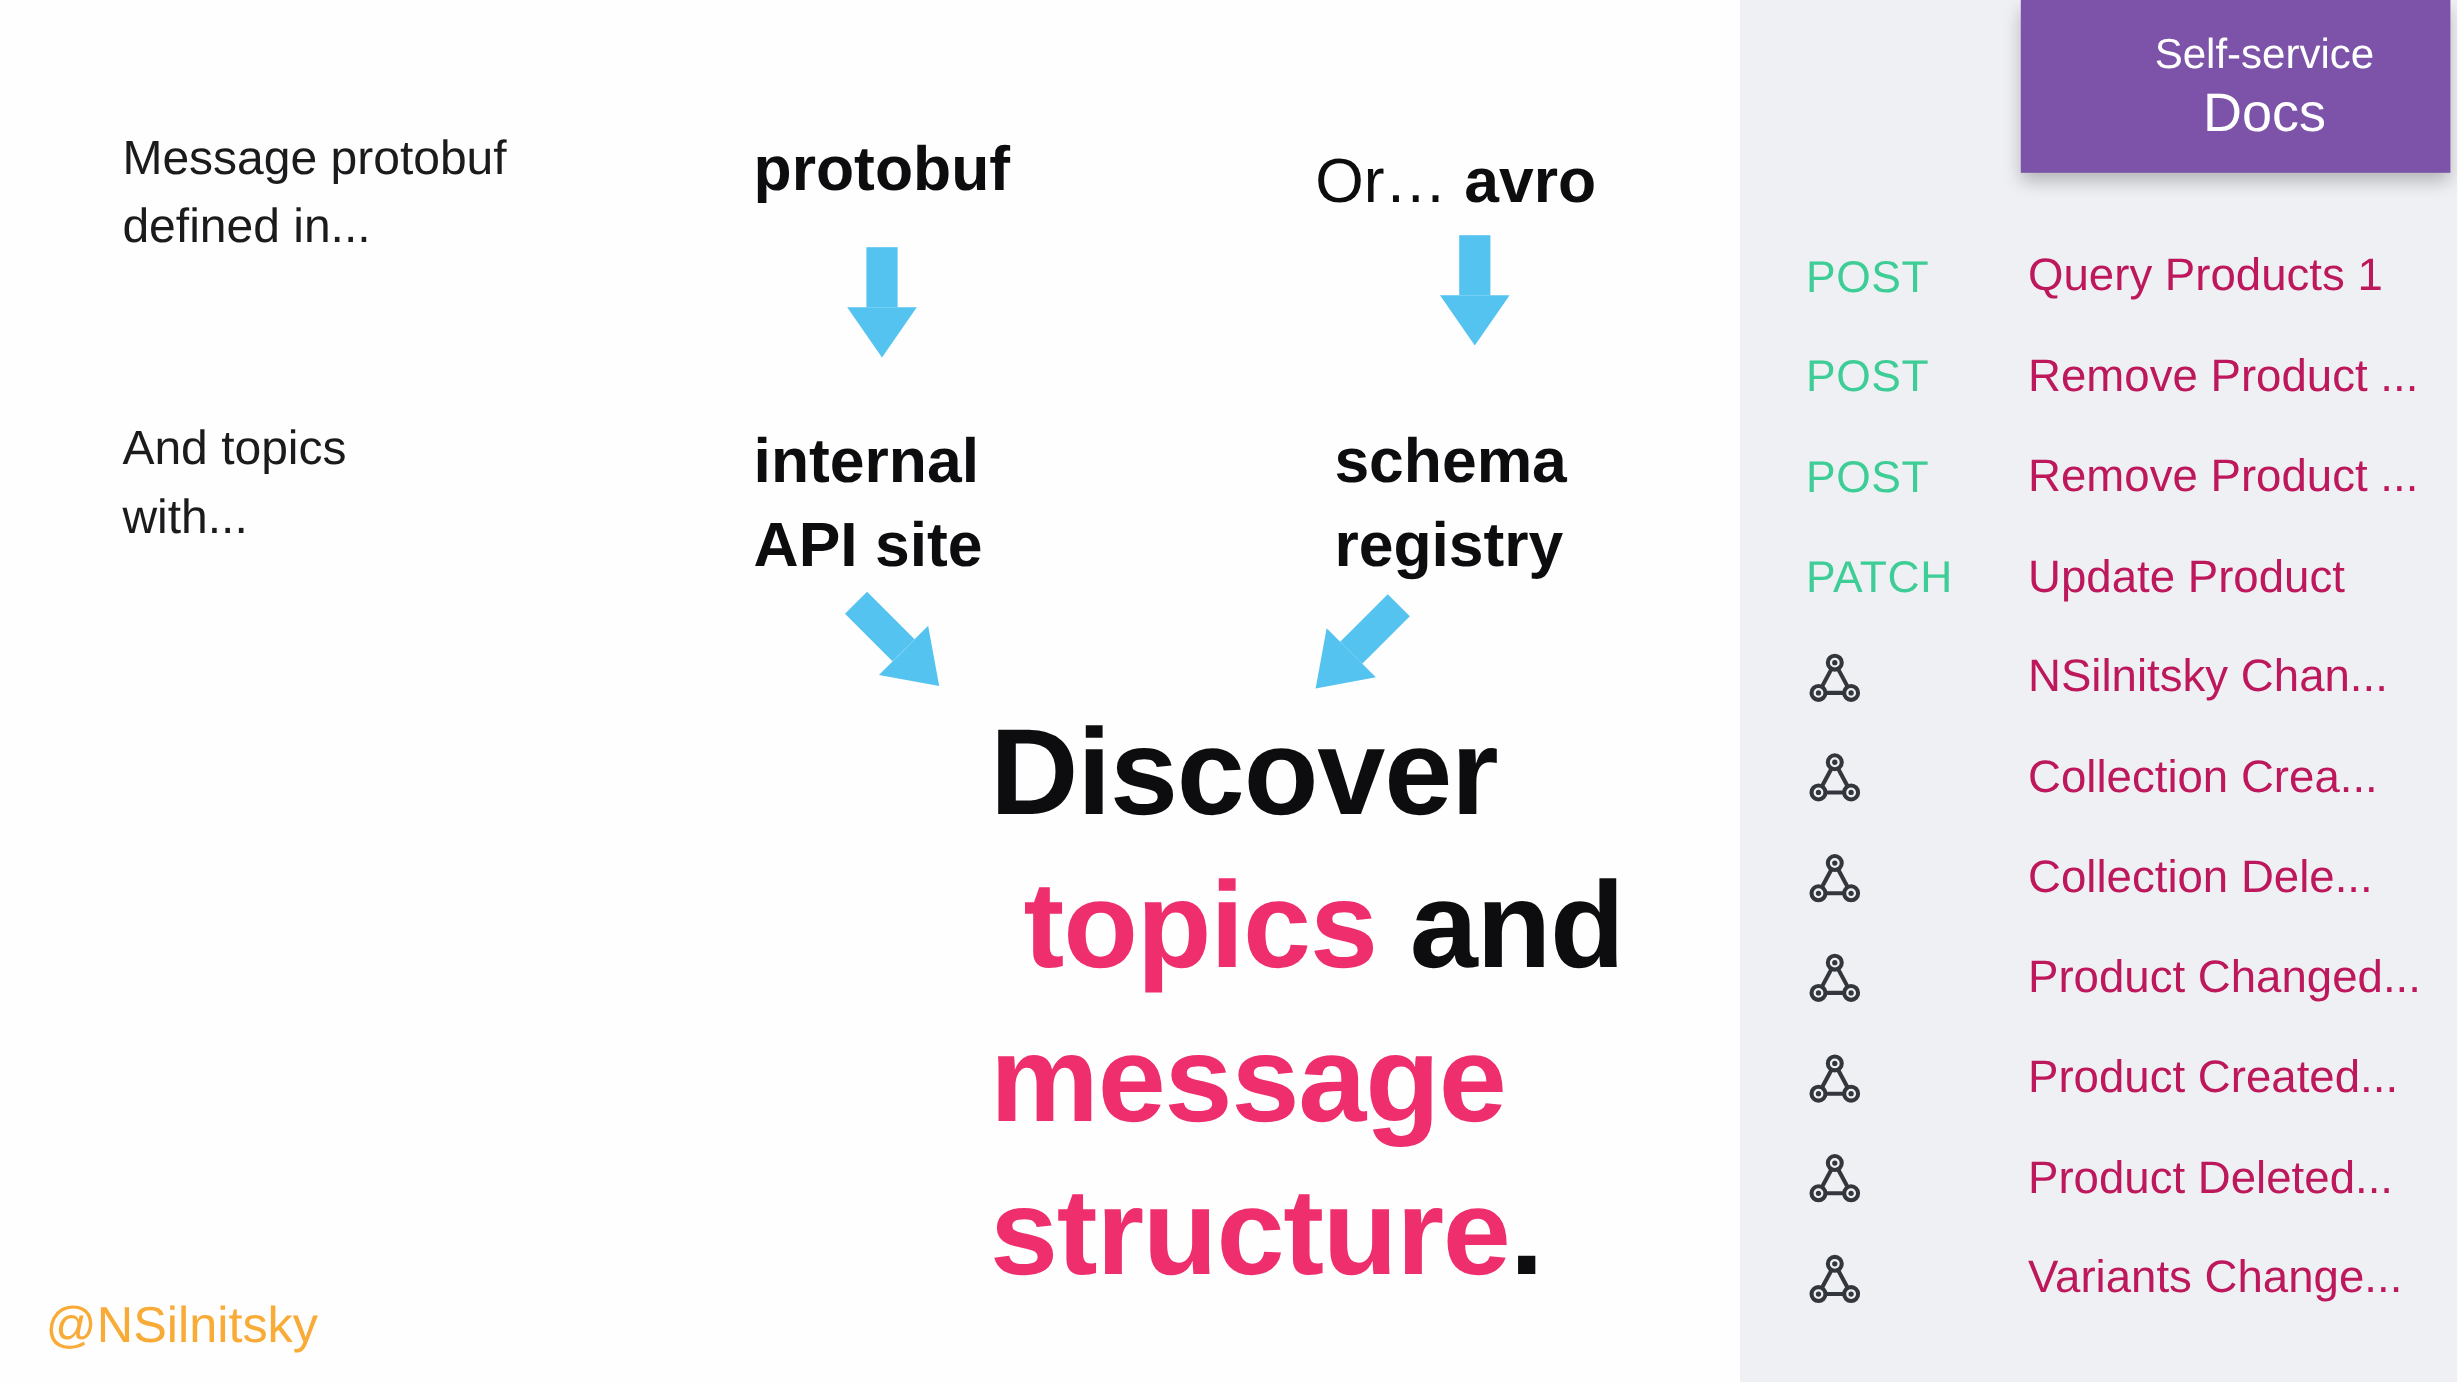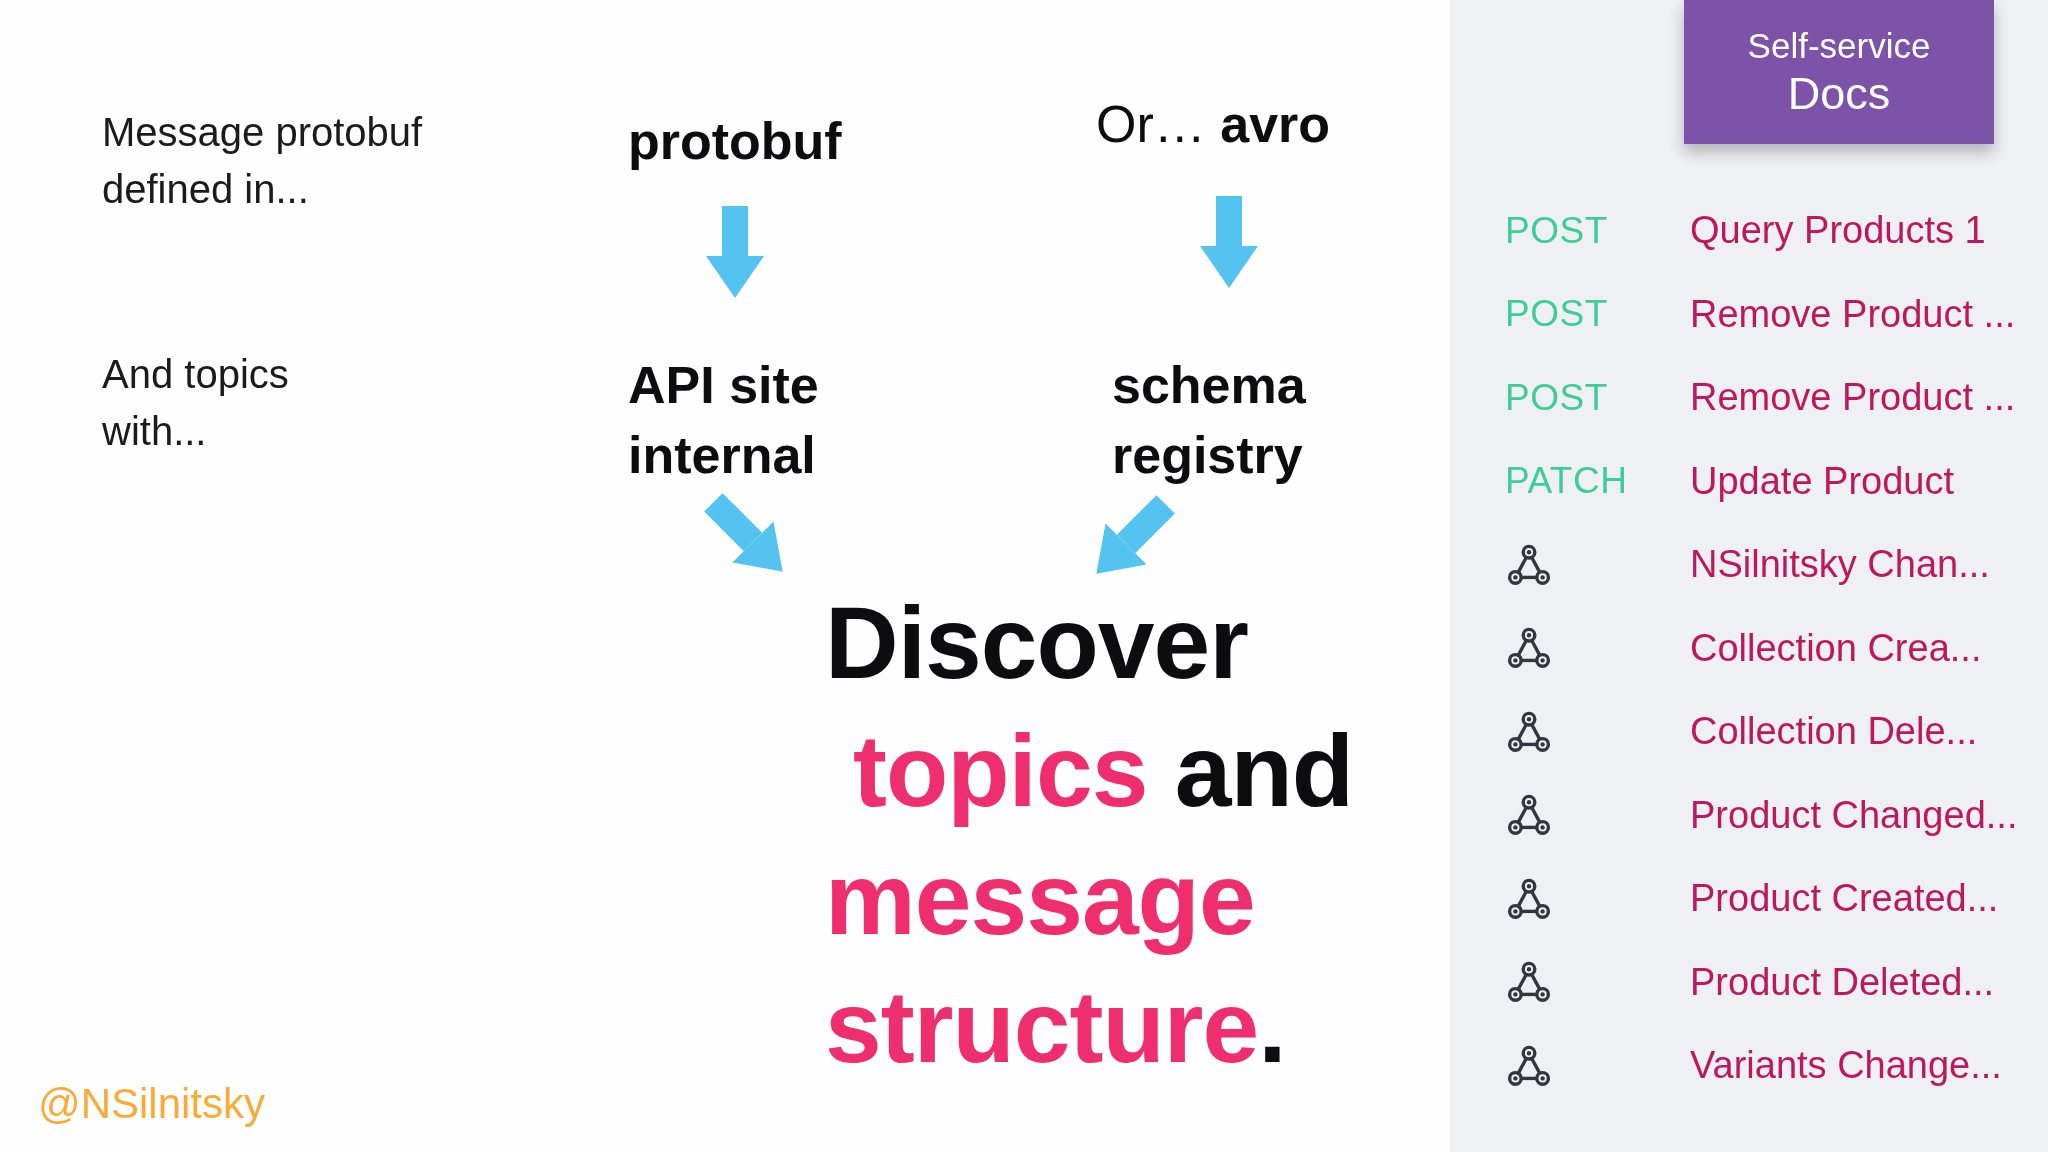--- a/index.html
+++ b/index.html
@@ -9,21 +9,21 @@
     font-family:"Liberation Sans","DejaVu Sans",sans-serif;
     color:#101012;
   }
   
   .note{position:absolute;font-size:40px;line-height:57px;color:#1b1b1d;}
   #note-defined{left:102px;top:104px;}
   #note-exposed{left:102px;top:346px;}
   
   .tech{position:absolute;font-size:52px;font-weight:bold;line-height:70px;color:#0d0d0f;}
   #protobuf{left:628px;top:106px;}
-  #or-avro{left:1096px;top:89px;font-weight:normal;}
+  #or-avro{left:1096px;top:116px;font-weight:normal;}
   #or-avro .bold{font-weight:bold;}
   #internal-api{left:628px;top:350px;}
   #schema-registry{left:1112px;top:350px;}
   
   .arrow{position:absolute;width:58px;display:flex;flex-direction:column;align-items:center;}
   .arrow .shaft{width:26px;background:#55c3f0;}
   .arrow .head{width:0;height:0;border-left:29px solid transparent;border-right:29px solid transparent;border-top:42px solid #55c3f0;}
   #arrow-protobuf{left:706px;top:206px;}
   #arrow-protobuf .shaft{height:50px;}
   #arrow-avro{left:1200px;top:196px;}
@@ -41,21 +41,21 @@
   .pink{color:#ef2e6e;}
   .black{color:#0d0d0f;}
   
   #handle{position:absolute;left:38px;top:1080px;font-size:42px;color:#f9ab38;}
   
   #docs-panel{position:absolute;left:1450px;top:0;width:598px;height:1152px;background:#eff0f3;}
   #docs-badge{
     position:absolute;left:234px;top:0;width:310px;height:144px;background:#7c53a8;
     box-shadow:0 8px 14px rgba(0,0,0,0.25);
     display:flex;flex-direction:column;align-items:center;justify-content:center;
-    color:#ffffff;text-align:center;
+    color:#ffffff;text-align:center;padding-left:48px;
   }
   #docs-badge .b1{font-size:35px;line-height:44px;}
   #docs-badge .b2{font-size:45px;line-height:52px;}
   #doc-list{position:absolute;left:0;top:189px;width:686px;}
   .doc-row{height:83.5px;display:flex;align-items:center;padding-left:55px;}
   .doc-row .lead{width:185px;display:flex;align-items:center;}
   .doc-row .method{font-size:37px;font-weight:500;letter-spacing:0.5px;color:#3ecd97;}
   .doc-row .webhook{width:48px;height:48px;display:inline-block;}
   .doc-row .webhook svg{width:48px;height:48px;display:block;}
   .doc-row .label{font-size:38px;color:#be185d;white-space:nowrap;}
@@ -71,22 +71,22 @@
   </div>
   <div class="note" id="note-exposed">
     <div>And topics</div>
     <div>with...</div>
   </div>
 
   <div class="tech" id="protobuf">protobuf</div>
   <div class="tech" id="or-avro"><span>Or… </span><span class="bold">avro</span></div>
 
   <div class="tech" id="internal-api">
+    <div>internal</div>
     <div>API site</div>
-    <div>internal</div>
   </div>
   <div class="tech" id="schema-registry">
     <div>schema</div>
     <div>registry</div>
   </div>
 
   <div class="arrow" id="arrow-protobuf">
       <div class="shaft"></div>
       <div class="head"></div>
     </div>

